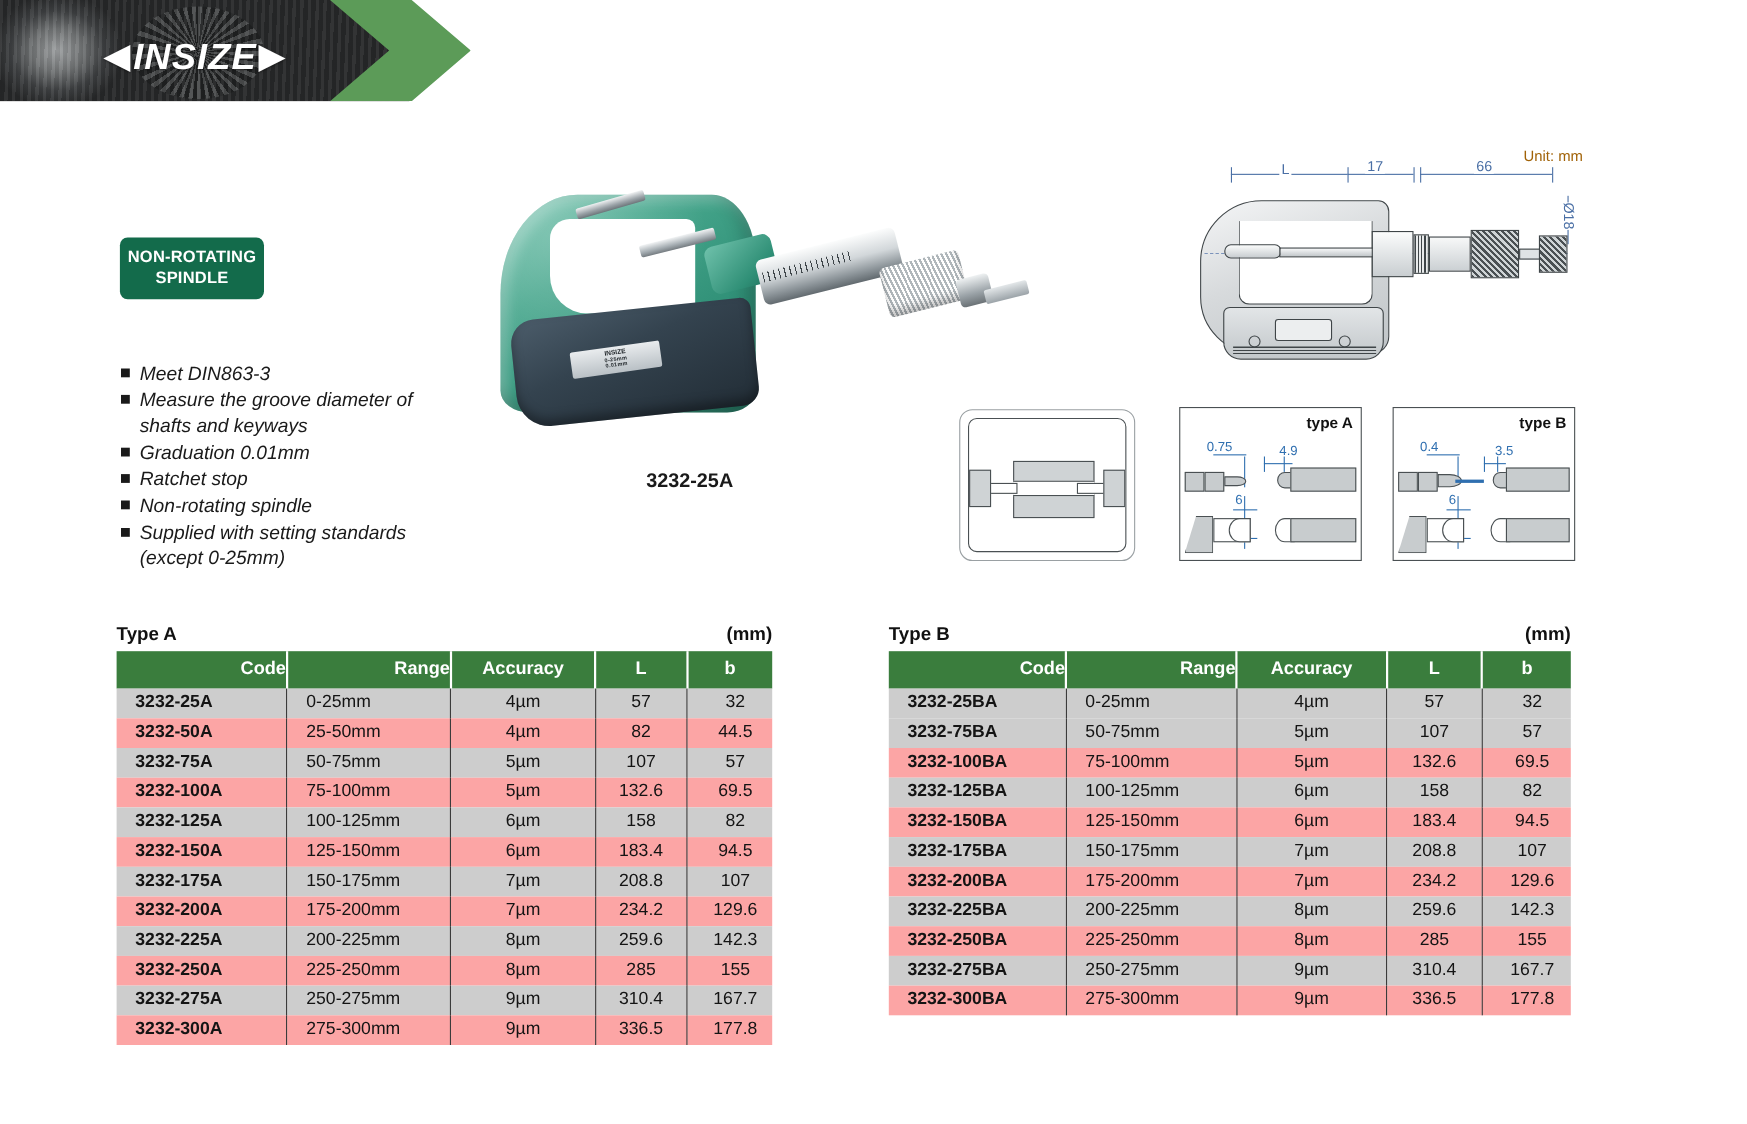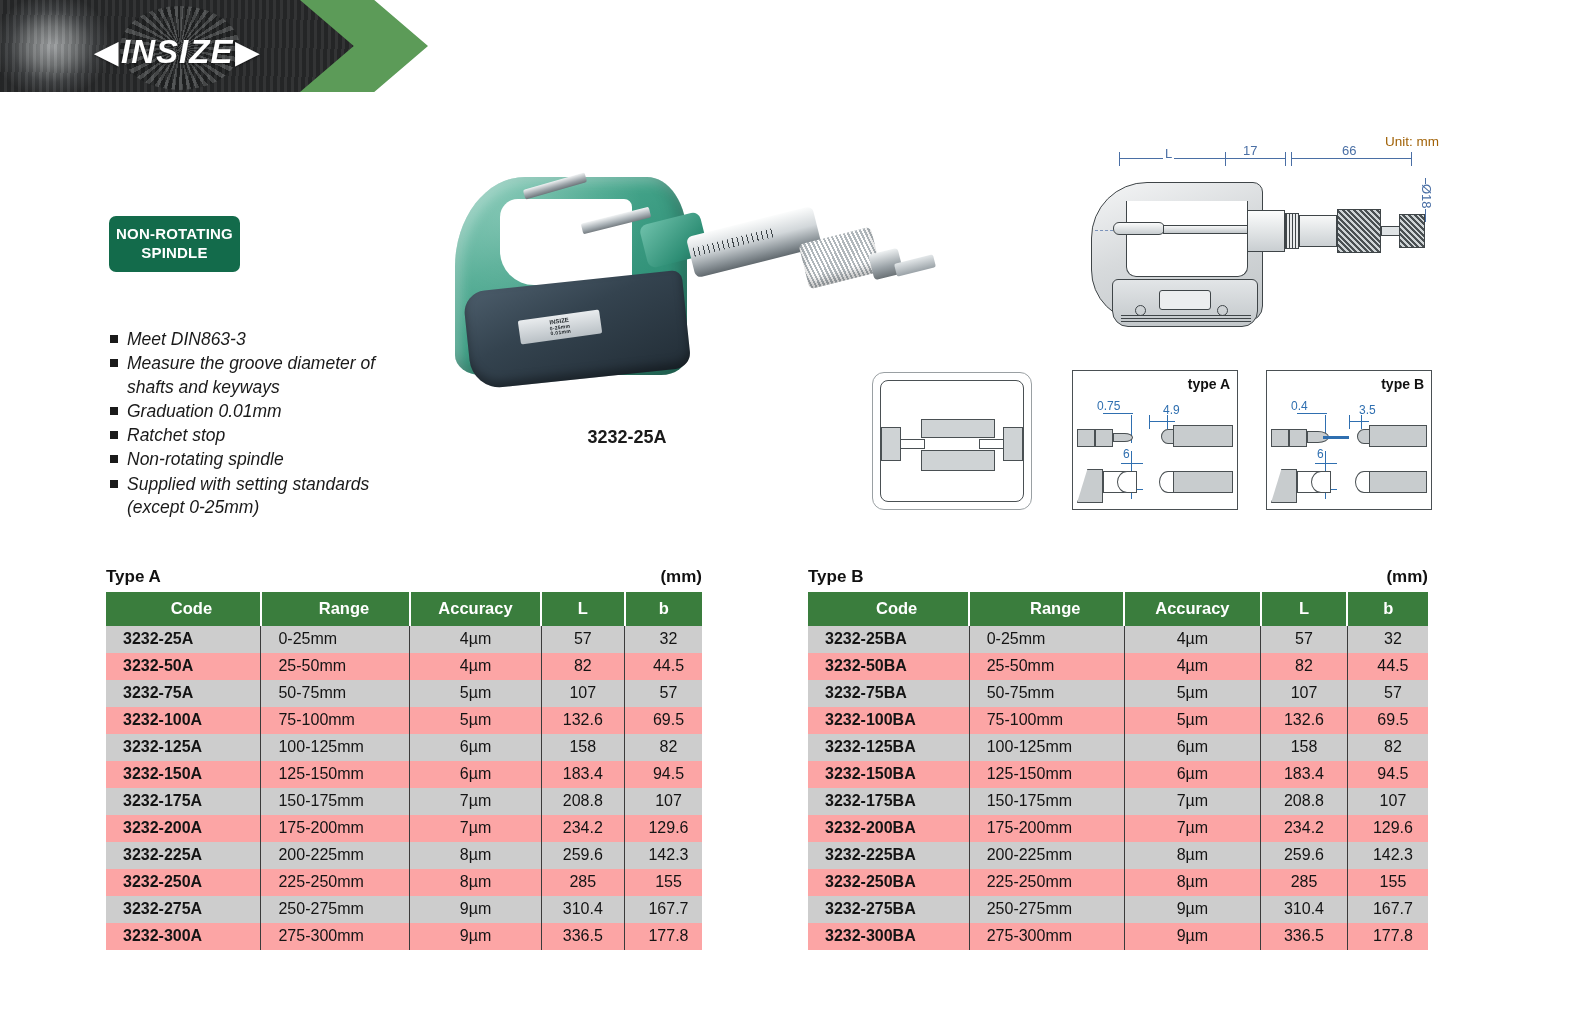--- a/index.html
+++ b/index.html
@@ -228,21 +228,21 @@
   .tblwrap.left { left: 106px; width: 596px; }
   .tblwrap.right { left: 808px; width: 620px; }
   .tbl-cap { display: flex; justify-content: space-between; align-items: baseline;
              font-size: 17px; font-weight: bold; color: #111; margin-bottom: 5px; }
   table.spec { width: 100%; border-collapse: collapse; table-layout: fixed; }
   table.spec th {
     background: #3a7d3d; color: #ffffff; font-size: 16.5px; font-weight: bold;
     padding: 7px 0 8px 0; border-right: 2px solid #ffffff; text-align: center;
   }
   table.spec th:last-child { border-right: none; }
-  table.spec th.lcol { text-align: center; padding-left: 17px; }
+  table.spec th.lcol { text-align: right; padding-left: 17px; }
   table.spec td {
     font-size: 16px; color: #141414; text-align: center;
     padding: 4px 0 5px 0; border-right: 1.5px solid #3b3b3b;
     white-space: nowrap;
   }
   table.spec td:last-child { border-right: none; padding-left: 10px; }
   table.spec td.code { font-weight: bold; text-align: left; padding-left: 17px; }
   table.spec td.range { text-align: left; padding-left: 17px; }
   table.spec tr.odd td { background: #cdcdcd; }
   table.spec tr.even td { background: #fca5a5; }
@@ -562,27 +562,20 @@
         </tr>
       </thead>
       <tbody>
         <tr class="odd">
           <td class="code">3232-25BA</td>
           <td class="range">0-25mm</td>
           <td>4µm</td>
           <td>57</td>
           <td>32</td>
         </tr>
-        <tr class="even">
-          <td class="code">3232-50BA</td>
-          <td class="range">25-50mm</td>
-          <td>4µm</td>
-          <td>82</td>
-          <td>44.5</td>
-        </tr>
         <tr class="odd">
           <td class="code">3232-75BA</td>
           <td class="range">50-75mm</td>
           <td>5µm</td>
           <td>107</td>
           <td>57</td>
         </tr>
         <tr class="even">
           <td class="code">3232-100BA</td>
           <td class="range">75-100mm</td>

